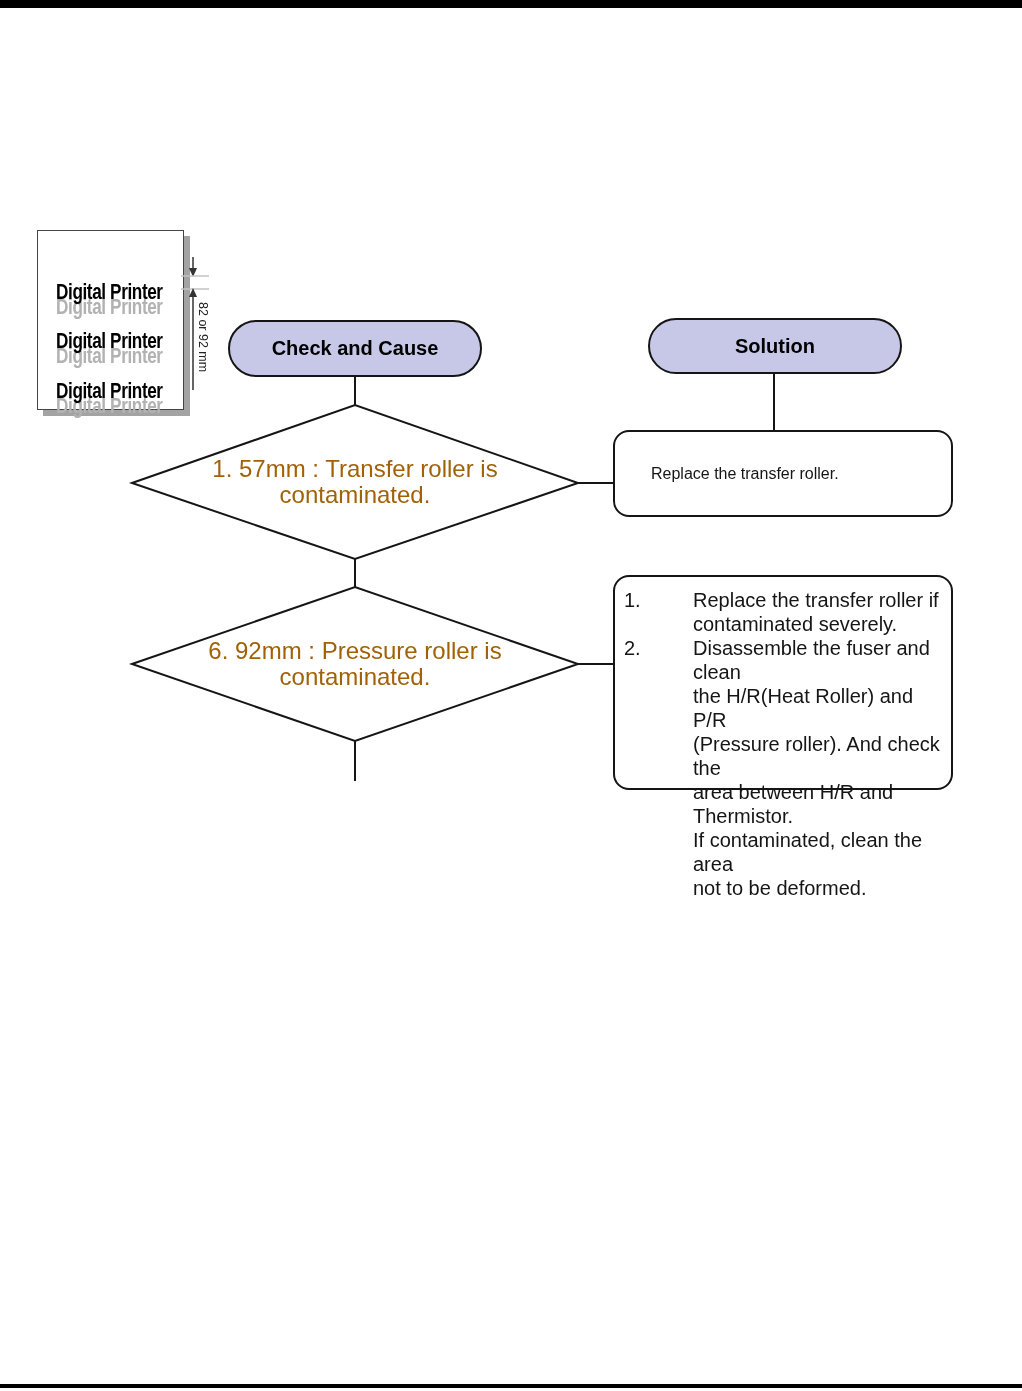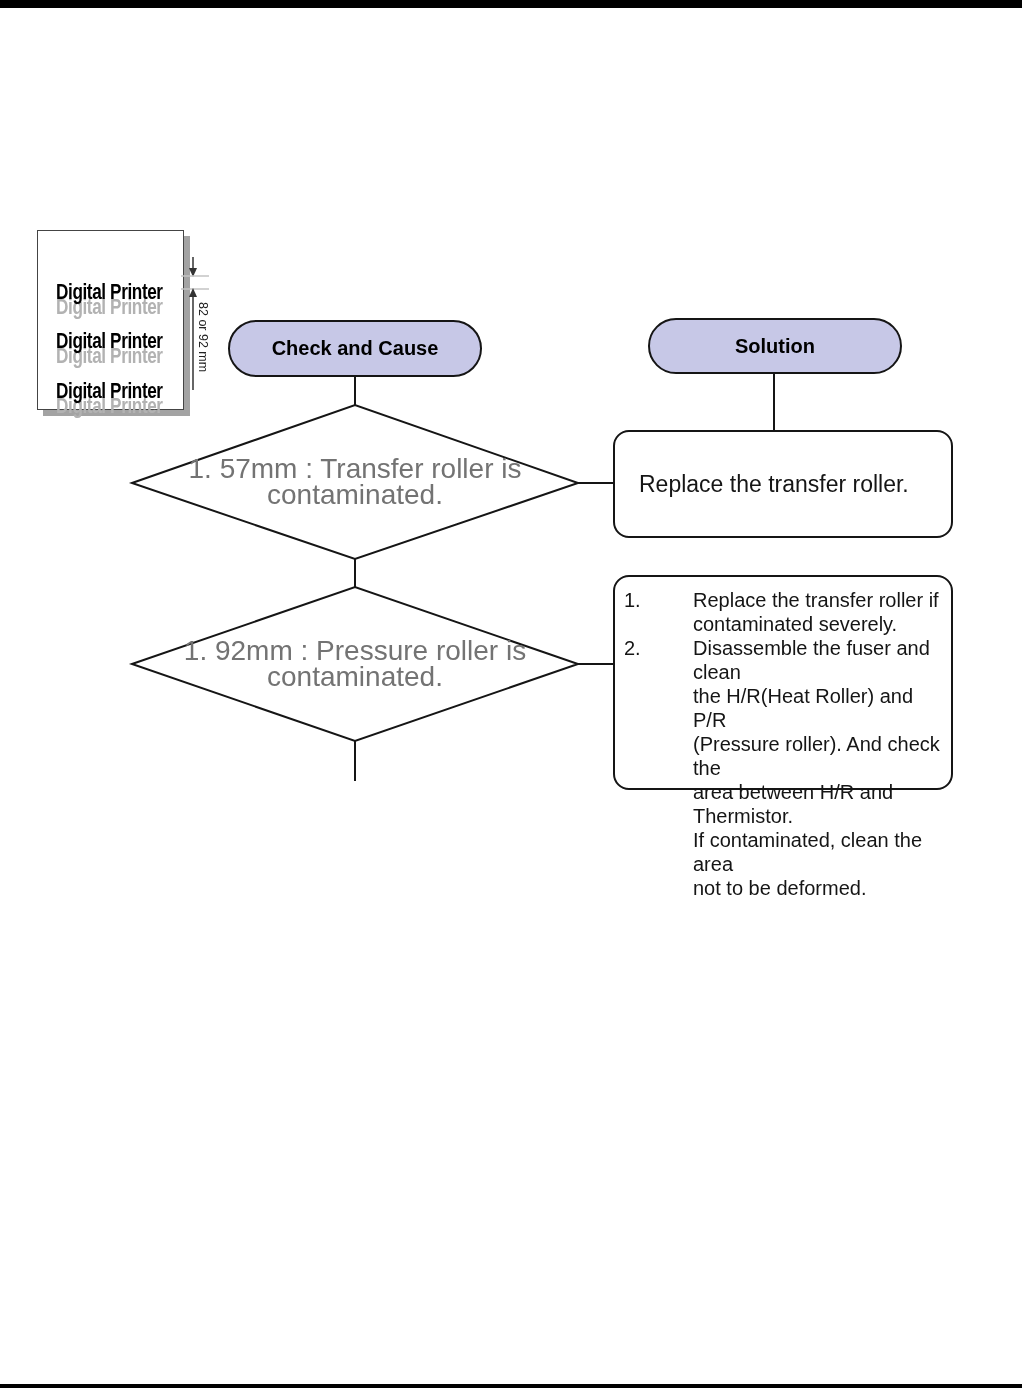--- a/index.html
+++ b/index.html
@@ -33,31 +33,31 @@
     position:absolute;display:flex;align-items:center;justify-content:center;
     background:#c7c8e7;border:2px solid #151515;border-radius:30px;
     font-weight:bold;font-size:20px;color:#000;box-sizing:border-box;
   }
   .pill-check{left:228px;top:320px;width:254px;height:57px;}
   .pill-solution{left:648px;top:318px;width:254px;height:56px;}
   .pill-end{left:228px;top:780px;width:254px;height:58px;}
 
   .dtext{
     position:absolute;display:flex;align-items:center;justify-content:center;
-    text-align:center;font-size:28px;line-height:26px;white-space:pre-line;color:#737373;
+    text-align:center;font-size:24px;line-height:26px;white-space:pre-line;color:#a16207;
   }
   .dtext-1{left:132px;top:405px;width:446px;height:154px;}
   .dtext-2{left:132px;top:587px;width:446px;height:154px;}
 
   .sol-box{
     position:absolute;left:613px;width:340px;background:#fff;
     border:2px solid #151515;border-radius:16px;box-sizing:border-box;color:#151515;
   }
-  .sol-box-1{top:430px;height:108px;display:flex;align-items:center;padding-left:24px;
-    font-size:23px;}
+  .sol-box-1{top:430px;height:87px;display:flex;align-items:center;padding-left:36px;
+    font-size:16px;}
   .sol-box-2{top:575px;height:215px;padding:11px 8px 8px 9px;font-size:20px;line-height:24px;}
   .sol-item{display:flex;}
   .sol-item .marker{flex:0 0 21px;}
   .sol-item .body{flex:1;white-space:pre-line;margin-left:48px;}
 </style>
 </head>
 <body>
 
 <div class="page">
 
@@ -104,21 +104,21 @@
 
   <div class="pill pill-check">
     <span>Check and Cause</span>
   </div>
   <div class="pill pill-solution">
     <span>Solution</span>
   </div>
 
   <div class="dtext dtext-1">1. 57mm : Transfer roller is
 contaminated.</div>
-  <div class="dtext dtext-2">1. 92mm : Pressure roller is
+  <div class="dtext dtext-2">6. 92mm : Pressure roller is
 contaminated.</div>
 
   <div class="sol-box sol-box-1">
     <span>Replace the transfer roller.</span>
   </div>
   <div class="sol-box sol-box-2">
     <div class="sol-item">
       <span class="marker">1.</span>
       <span class="body">Replace the transfer roller if
 contaminated severely.</span>

